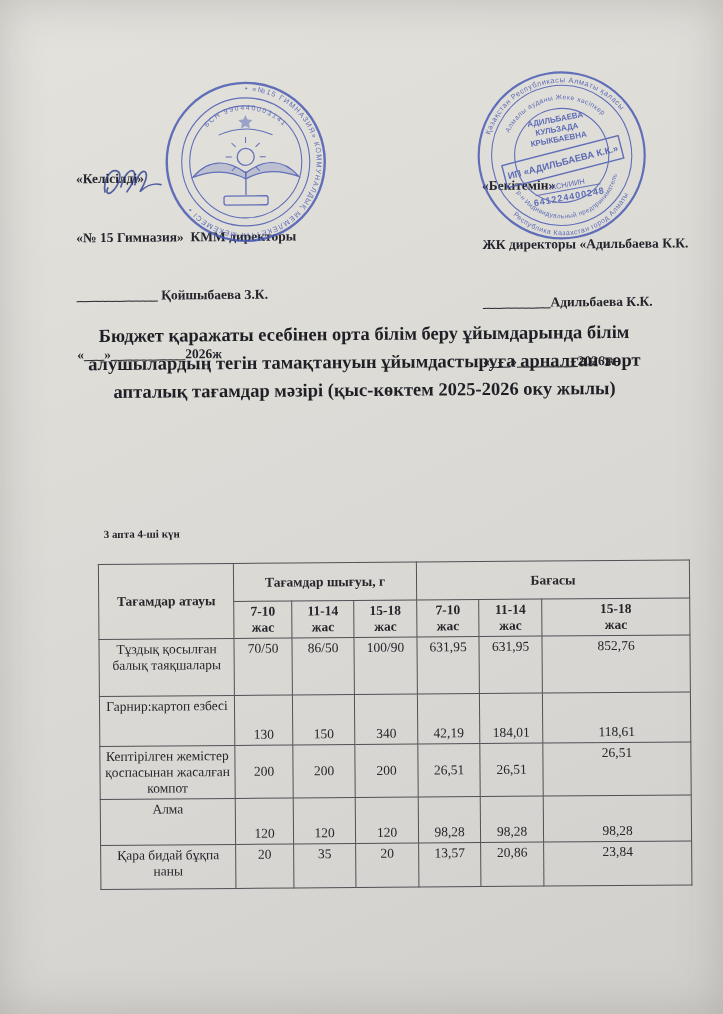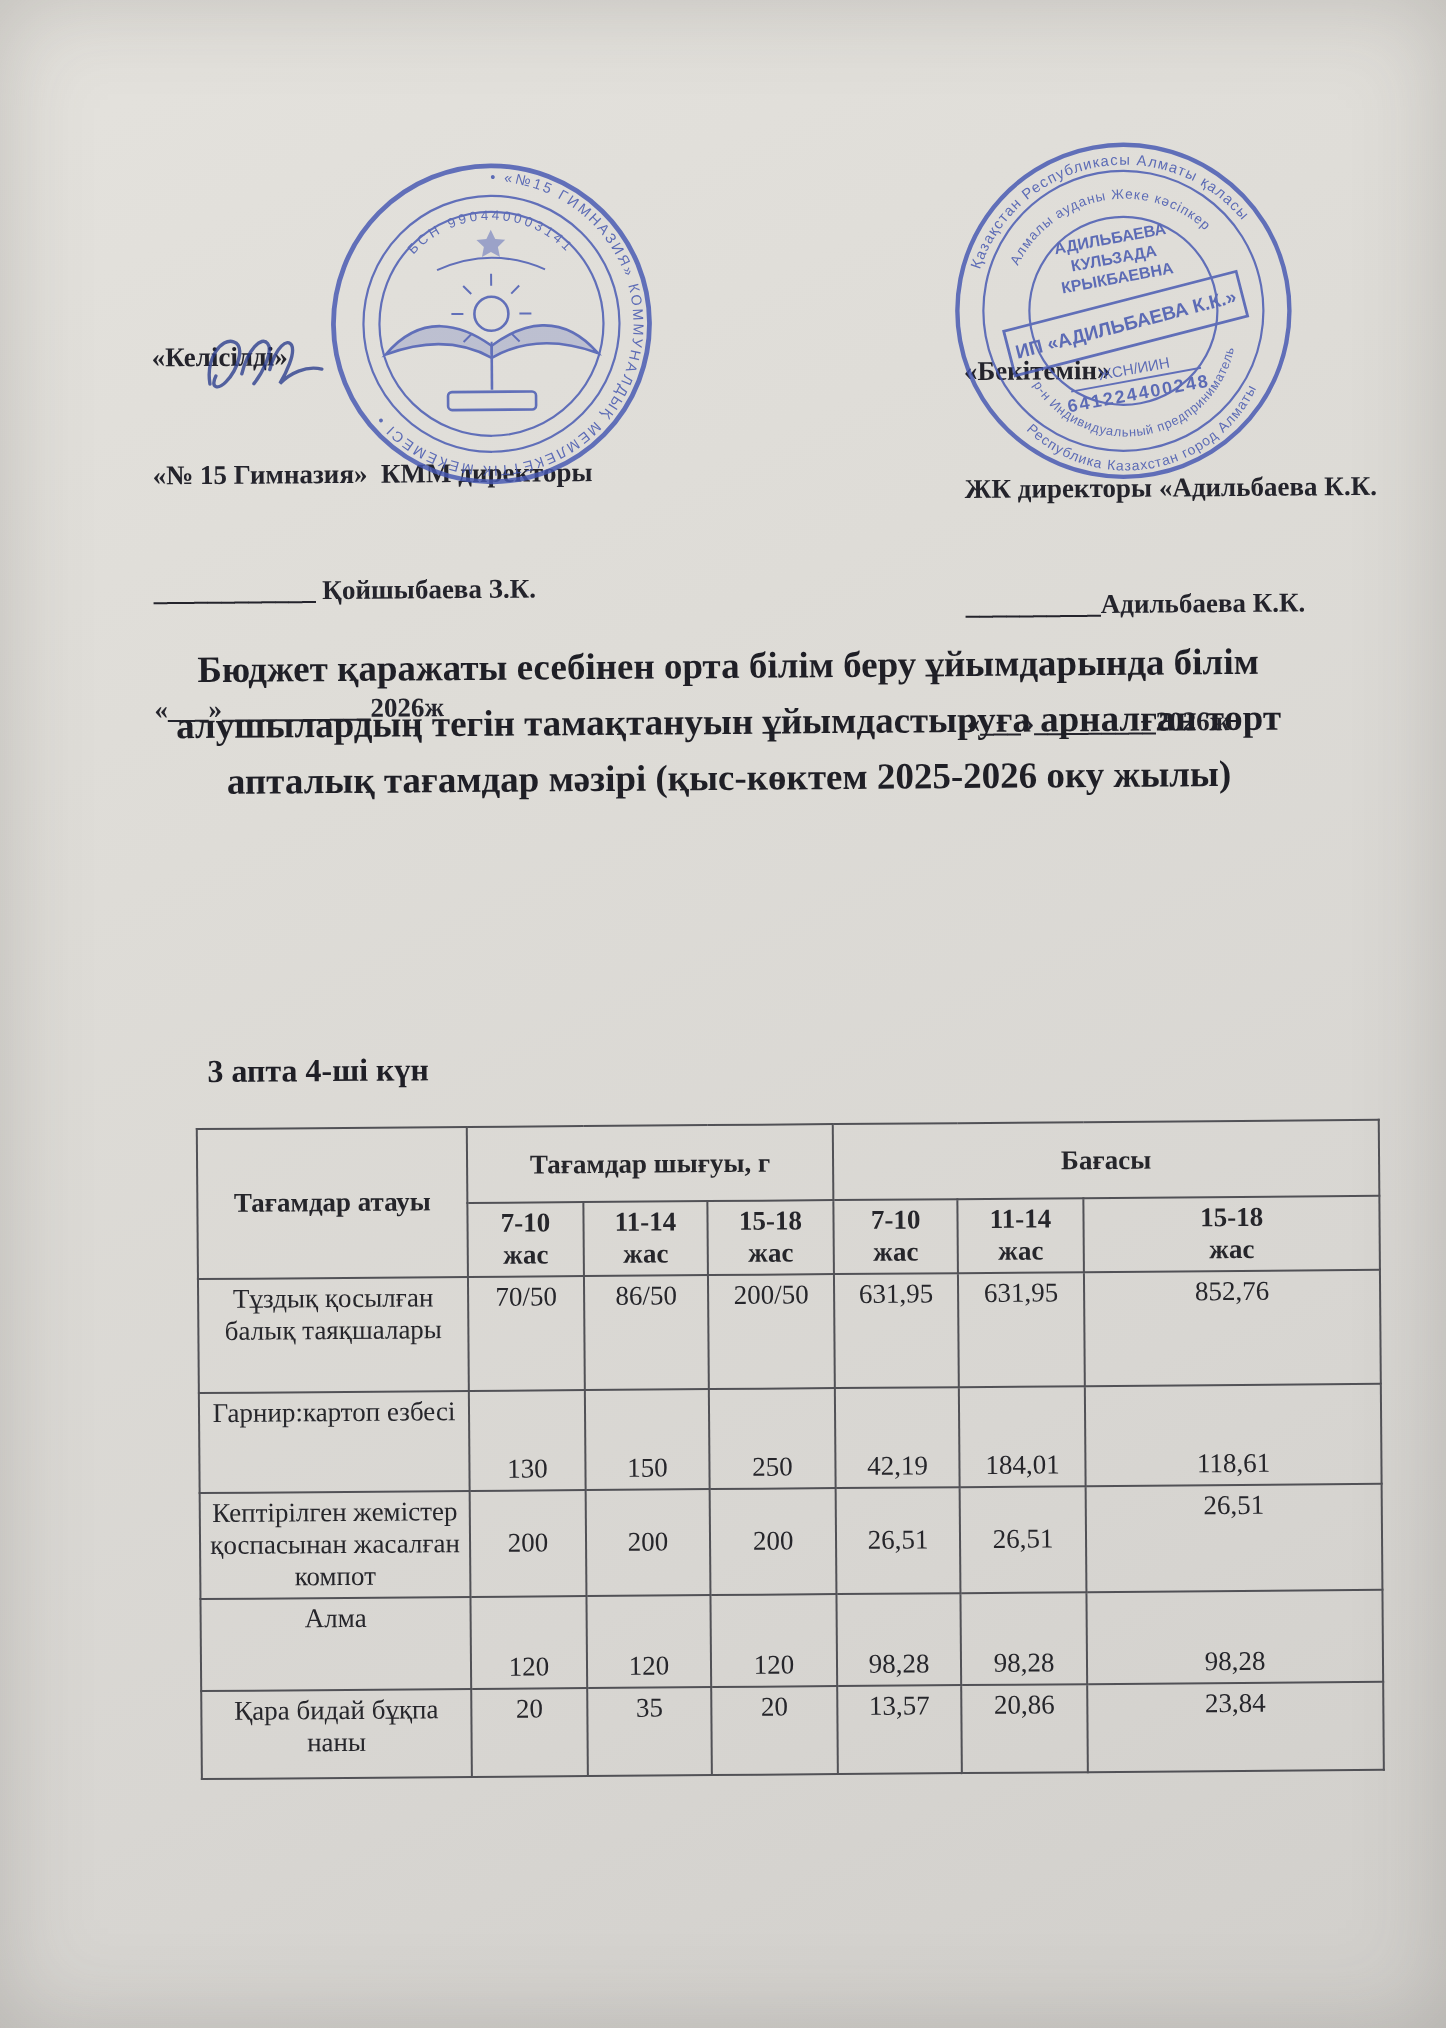--- a/index.html
+++ b/index.html
@@ -16,21 +16,21 @@
   .content{position:absolute;inset:0;transform:rotate(-0.45deg);transform-origin:360px 450px;color:#232328;}
 
   .hdr{position:absolute;font-size:13.5px;font-weight:bold;line-height:19.5px;white-space:pre;color:#24242c;}
   .hdr-left{left:78px;top:128px;}
   .hdr-right{left:484px;top:138px;}
 
   .title{
     position:absolute;left:60px;top:320px;width:610px;
     font-size:18.5px;font-weight:bold;text-align:center;line-height:1.52;color:#1f1f26;
   }
-  .subtitle{position:absolute;left:103px;top:526px;font-size:16px;font-weight:bold;color:#1f1f26;text-align:right;}
+  .subtitle{position:absolute;left:103px;top:526px;font-size:11px;font-weight:bold;color:#1f1f26;text-align:right;}
 
   table.menu{
     position:absolute;left:97px;top:562px;width:591px;
     border-collapse:collapse;table-layout:fixed;
     font-size:13.5px;color:#26262b;
   }
   table.menu td{
     border:1.6px solid #515156;text-align:center;padding:2px 3px;
     white-space:pre-line;overflow:hidden;
   }
@@ -172,30 +172,30 @@
 жас</td>
         <td>15-18
 жас</td>
       </tr>
 
       <tr class="r1">
         <td class="name">Тұздық қосылған
 балық  таяқшалары</td>
         <td class="v-top">70/50</td>
         <td class="v-top">86/50</td>
-        <td class="v-top">200/50</td>
+        <td class="v-top">100/90</td>
         <td class="v-top">631,95</td>
         <td class="v-top">631,95</td>
         <td class="v-top">852,76</td>
       </tr>
       <tr class="r2">
         <td class="name">Гарнир:картоп езбесі</td>
         <td class="v-low">130</td>
         <td class="v-low">150</td>
-        <td class="v-low">250</td>
+        <td class="v-low">340</td>
         <td class="v-low">42,19</td>
         <td class="v-low">184,01</td>
         <td class="v-low">118,61</td>
       </tr>
       <tr class="r3">
         <td class="name">Кептірілген жемістер
 қоспасынан жасалған
 компот</td>
         <td class="v-mid">200</td>
         <td class="v-mid">200</td>

